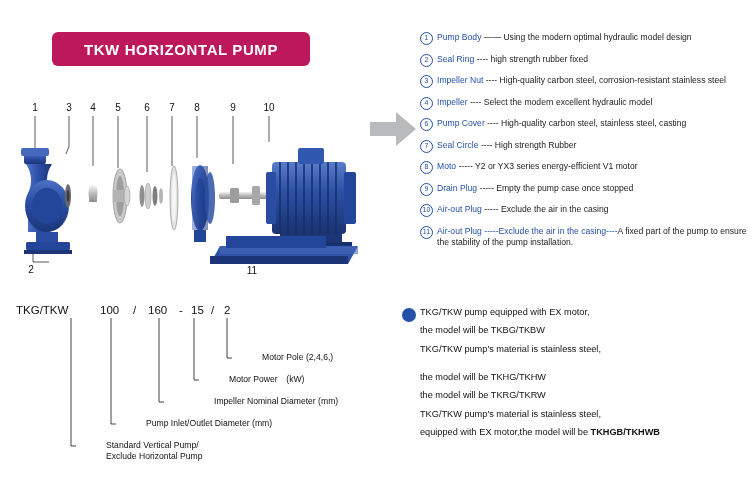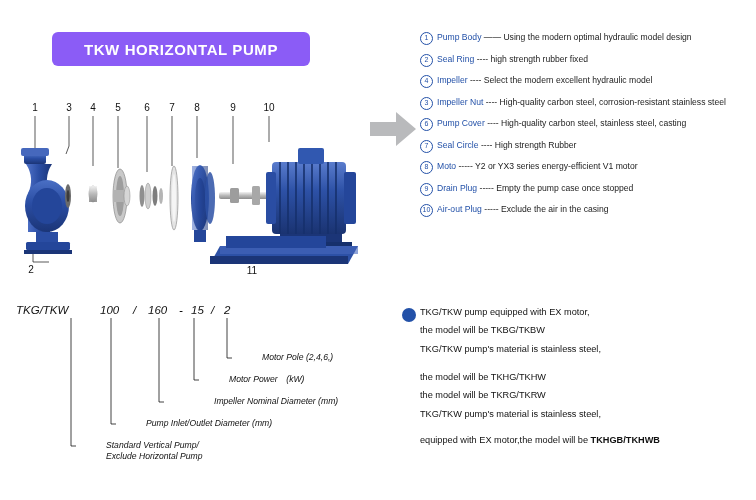--- a/index.html
+++ b/index.html
@@ -9,21 +9,21 @@
     font-family:"Liberation Sans", sans-serif;
     position:relative;
     overflow:hidden;
     color:#000;
   }
   .abs{position:absolute;}
 
   
   #title-banner{
     left:52px;top:32px;width:258px;height:34px;
-    background:#8b5cf6;
+    background:#be185d;
     border-radius:6px;
     display:flex;align-items:center;justify-content:center;
   }
   #title-banner .t{
     color:#ffffff;font-size:15px;font-weight:bold;letter-spacing:.6px;
   }
 
   
   #feature-list{left:420px;top:32px;width:332px;}
   .feat{
@@ -44,21 +44,21 @@
 
   
   #arrow{
     left:370px;top:112px;width:46px;height:34px;
   }
 
   
   #pump-drawing{left:14px;top:96px;width:360px;height:185px;}
 
   
-  #model-code{left:16px;top:296px;width:360px;height:195px;font-style:italic;}
+  #model-code{left:16px;top:296px;width:360px;height:195px;}
   .code-txt{font-size:11.5px;color:#111;}
   .code-slash{font-size:11.5px;color:#111;}
   .legend-txt{font-size:8.6px;color:#111;padding-left:28px;}
 
   
   #notes{left:420px;top:306px;width:330px;}
   #notes .bullet{
     position:absolute;left:-18px;top:2px;
     width:14px;height:14px;border-radius:50%;background:#2351a8;
   }
@@ -83,46 +83,50 @@
 <div class="abs" id="feature-list">
   <div class="feat">
     <span class="num">1</span>
     <span class="txt"><span class="key">Pump Body</span> <span>——</span> <span>Using the modern optimal hydraulic model design</span></span>
   </div>
   <div class="feat">
     <span class="num">2</span>
     <span class="txt"><span class="key">Seal Ring</span> <span>----</span> <span>high strength rubber fixed</span></span>
   </div>
   <div class="feat">
+    <span class="num">3</span>
+    <span class="txt"><span class="key">Impeller Nut</span> <span>----</span> <span>High-quality carbon steel, corrosion-resistant stainless steel</span></span>
+  </div>
+  <div class="feat">
     <span class="num">4</span>
     <span class="txt"><span class="key">Impeller</span> <span>----</span> <span>Select the modern excellent hydraulic model</span></span>
   </div>
   <div class="feat">
-    <span class="num">3</span>
-    <span class="txt"><span class="key">Impeller Nut</span> <span>----</span> <span>High-quality carbon steel, corrosion-resistant stainless steel</span></span>
-  </div>
-  <div class="feat">
     <span class="num">6</span>
     <span class="txt"><span class="key">Pump Cover</span> <span>----</span> <span>High-quality carbon steel, stainless steel, casting</span></span>
   </div>
   <div class="feat">
     <span class="num">7</span>
     <span class="txt"><span class="key">Seal Circle</span> <span>----</span> <span>High strength Rubber</span></span>
   </div>
   <div class="feat">
     <span class="num">8</span>
     <span class="txt"><span class="key">Moto</span> <span>-----</span> <span>Y2 or YX3 series energy-efficient V1 motor</span></span>
   </div>
   <div class="feat">
     <span class="num">9</span>
     <span class="txt"><span class="key">Drain Plug</span> <span>-----</span> <span>Empty the pump case once stopped</span></span>
   </div>
   <div class="feat">
     <span class="num">10</span>
     <span class="txt"><span class="key">Air-out Plug</span> <span>-----</span> <span>Exclude the air in the casing</span></span>
+  </div>
+  <div class="feat blue">
+    <span class="num">11</span>
+    <span class="txt"><span>Air-out Plug -----Exclude the air in the casing</span><span>----</span><span style="color:#222">A fixed part of the pump to ensure the stability of the pump installation.</span></span>
   </div>
 </div>
 
 <div class="abs" id="pump-drawing">
   <svg width="360" height="185" viewBox="0 0 360 185">
     <defs>
       <linearGradient id="bluebody" x1="0" y1="0" x2="0" y2="1">
         <stop offset="0%" stop-color="#4a6fc4"></stop>
         <stop offset="45%" stop-color="#2a4da3"></stop>
         <stop offset="100%" stop-color="#1b3577"></stop>
@@ -307,15 +311,15 @@
   </div>
   <div class="note">
     <div>TKG/TKW pump's material is stainless steel,</div>
     <div style="margin-top:16px">the model will be TKHG/TKHW</div>
   </div>
   <div class="note">
     <div style="margin-top:6px">the model will be TKRG/TKRW</div>
   </div>
   <div class="note">
     <div>TKG/TKW pump's material is stainless steel,</div>
-    <div style="margin-top:14px"><span>equipped with EX motor,the model will be </span><b>TKHGB/TKHWB</b></div>
+    <div style="margin-top:6px"><span>equipped with EX motor,the model will be </span><b>TKHGB/TKHWB</b></div>
   </div>
 </div>
 
 </body></html>

